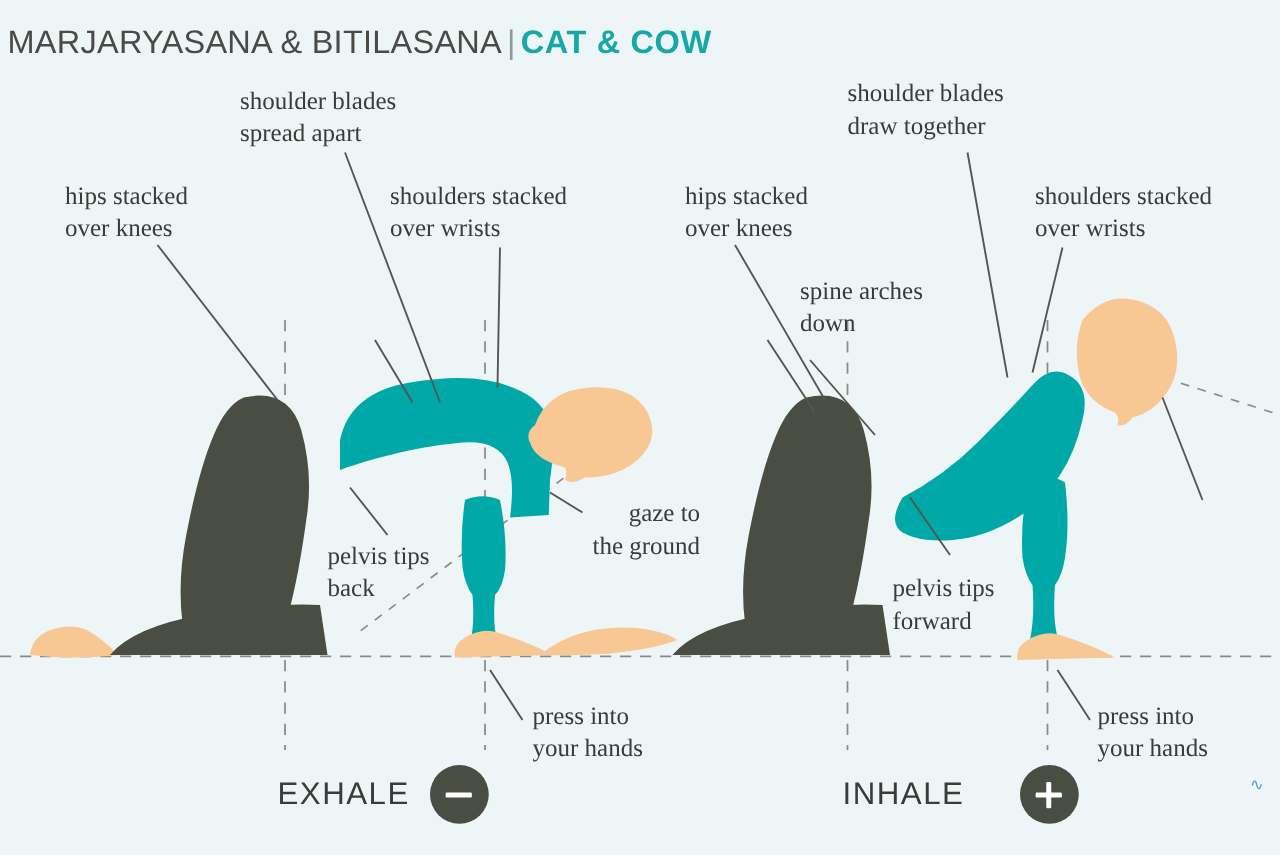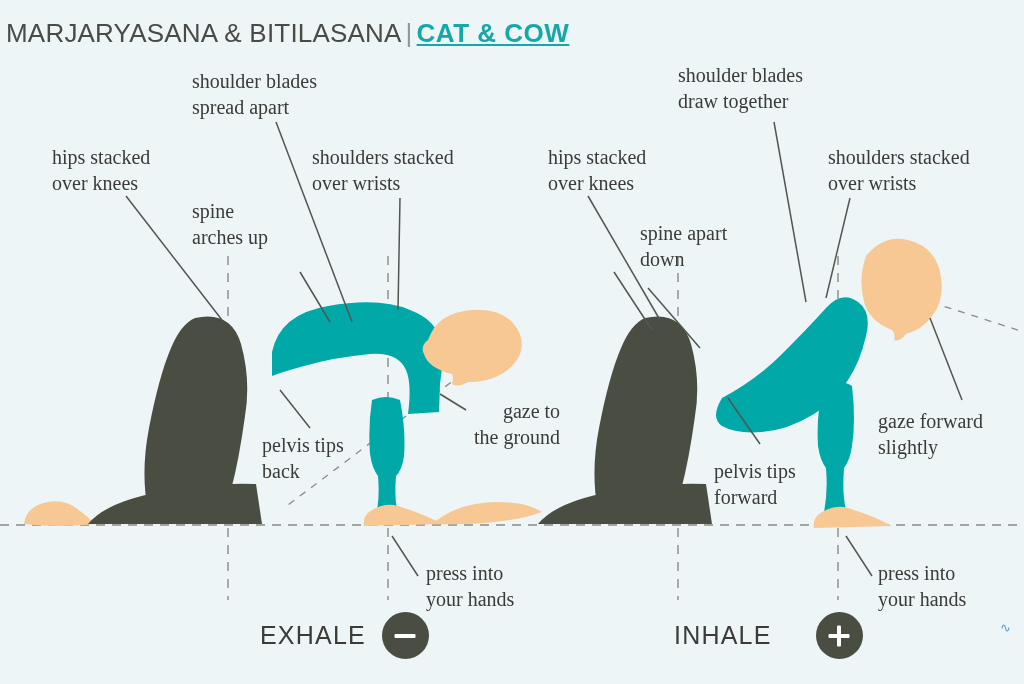--- a/index.html
+++ b/index.html
@@ -22,21 +22,21 @@
     position:absolute;
     left:6px;top:18px;
     font-size:26px;
     letter-spacing:.2px;
     white-space:nowrap;
     font-family:"Liberation Sans", sans-serif;
     font-weight:400;
   }
   .title .sanskrit{ color:#4a4a46;margin-top:28px; }
   .title .divider{ color:#8d9a9c; margin:0 4px; font-weight:300;}
-  .title .english{ color:#16a8a8; font-weight:700; letter-spacing:.5px;text-decoration:underline;}
+  .title .english{ color:#16a8a8; font-weight:700; letter-spacing:.5px;}
 
   
   .lbl{
     position:absolute;
     font-size:20px;
     line-height:1.32;
     color:#3b3b37;
     white-space:pre-line;
     font-family:Liberation Serif, serif;
   }
@@ -156,45 +156,41 @@
     <line x1="930" y1="318" x2="962" y2="400" stroke="#55554f" stroke-width="1.5"></line>
     <line x1="846" y1="536" x2="872" y2="576" stroke="#55554f" stroke-width="1.5"></line>
   </svg>
 
   <div class="lbl" style="left:192px;top:68px;">shoulder blades
 spread apart</div>
   <div class="lbl" style="left:52px;top:144px;">hips stacked
 over knees</div>
   <div class="lbl" style="left:312px;top:144px;">shoulders stacked
 over wrists</div>
-  <div class="lbl" style="left:192px;top:198px;">spine
-arches up</div>
   <div class="lbl" style="left:262px;top:432px;">pelvis tips
 back</div>
   <div class="lbl" style="left:474px;top:398px;text-align:right;">gaze to
 the ground</div>
   <div class="lbl" style="left:426px;top:560px;">press into
 your hands</div>
 
   <div class="lbl" style="left:678px;top:62px;">shoulder blades
 draw together</div>
   <div class="lbl" style="left:548px;top:144px;">hips stacked
 over knees</div>
   <div class="lbl" style="left:828px;top:144px;">shoulders stacked
 over wrists</div>
-  <div class="lbl" style="left:640px;top:220px;">spine apart
+  <div class="lbl" style="left:640px;top:220px;">spine arches
 down</div>
   <div class="lbl" style="left:714px;top:458px;">pelvis tips
 forward</div>
-  <div class="lbl" style="left:878px;top:408px;">gaze forward
-slightly</div>
   <div class="lbl" style="left:878px;top:560px;">press into
 your hands</div>
 
-  <div class="breath" style="left:222px;top:612px;margin-left:38px;">
+  <div class="breath" style="left:222px;top:612px;">
     <span class="word">EXHALE</span>
     <span class="badge">
       <span class="h"></span>
     </span>
   </div>
 
   <div class="breath" style="left:674px;top:612px;gap:44px;">
     <span class="word">INHALE</span>
     <span class="badge">
       <span class="h"></span>

